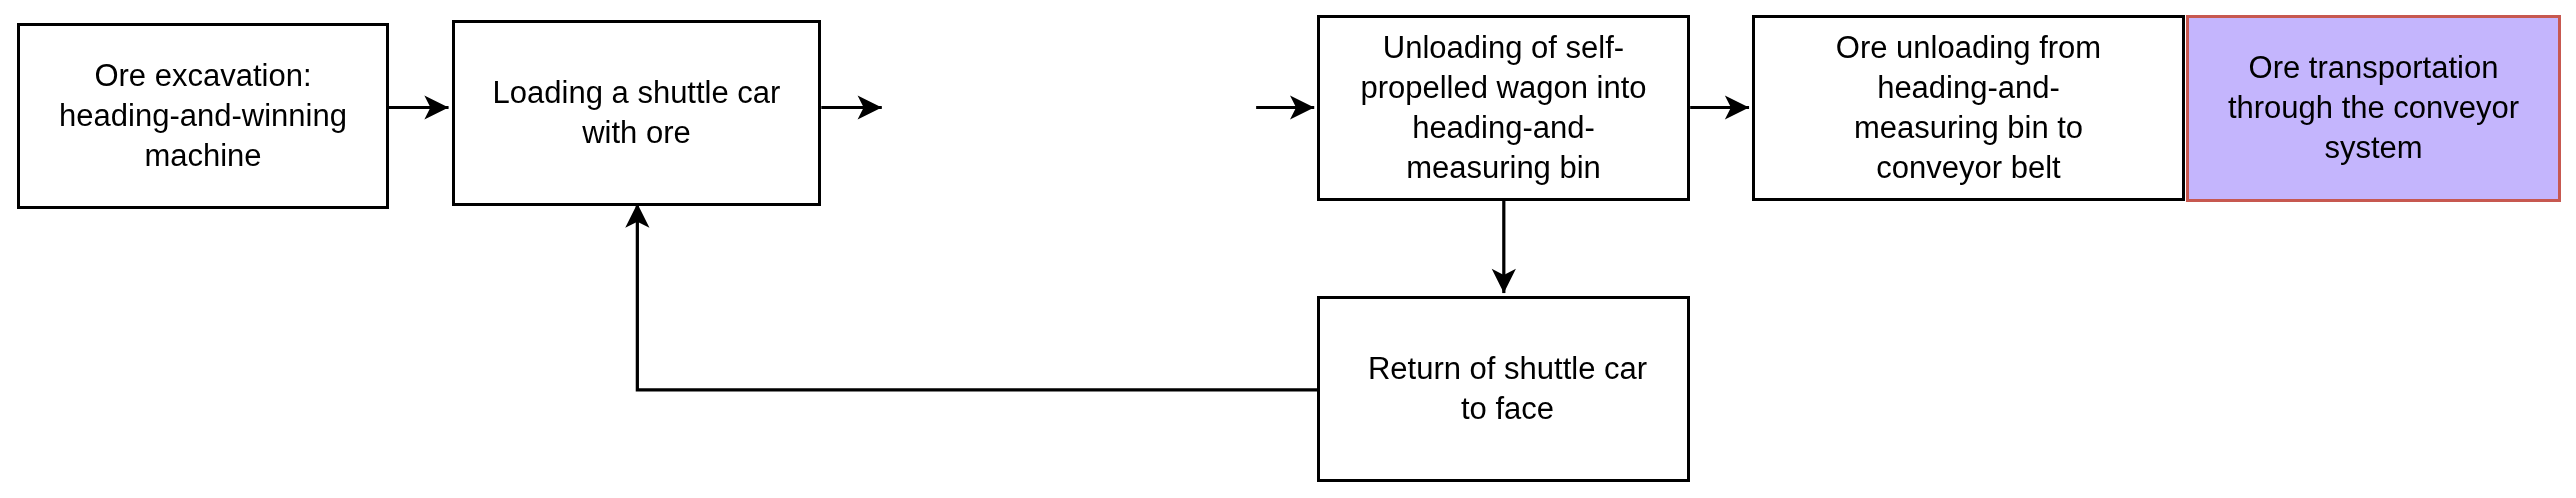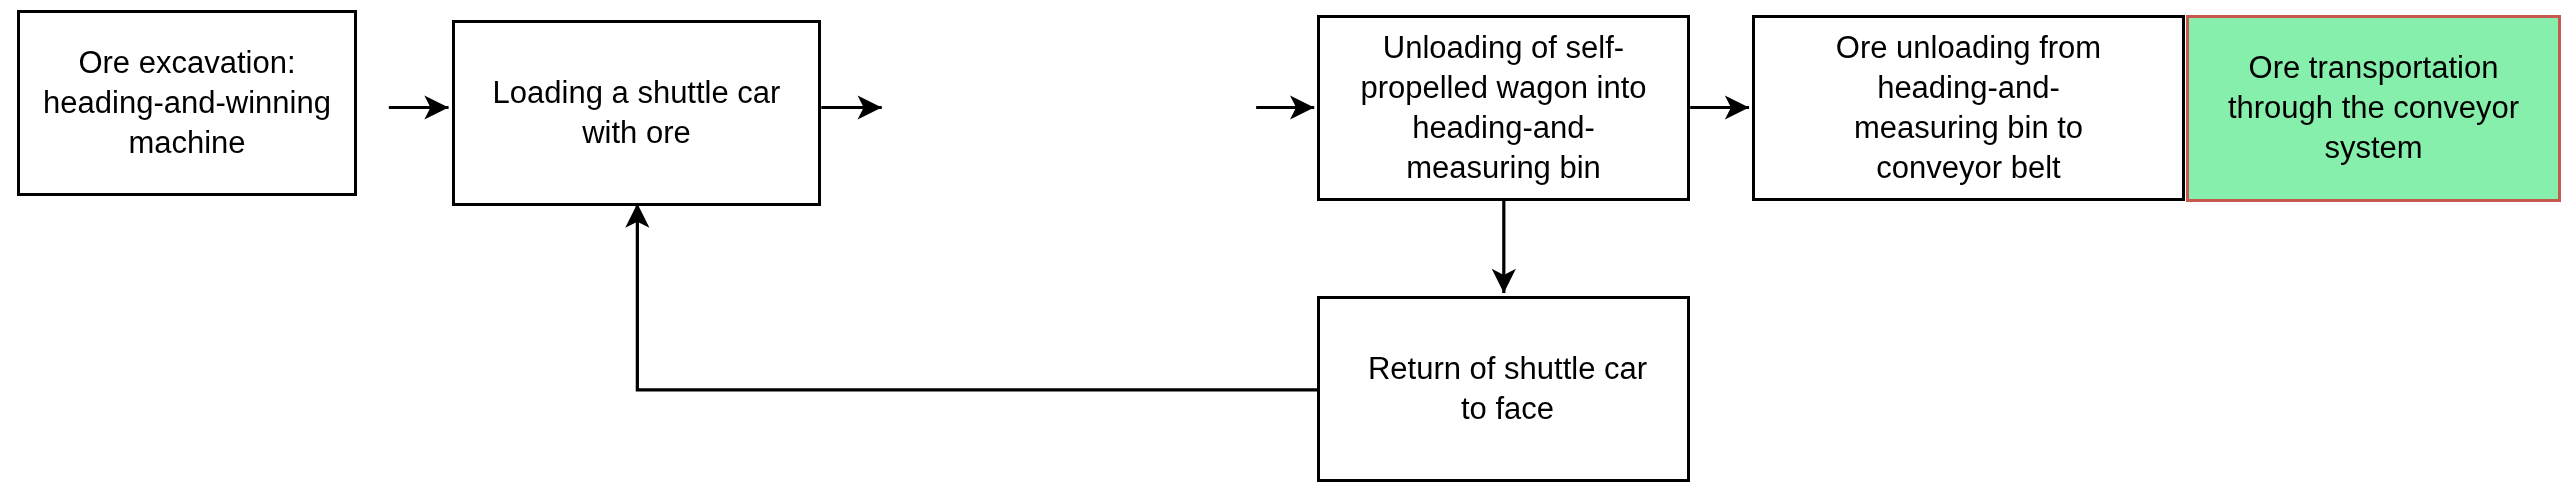--- a/index.html
+++ b/index.html
@@ -34,21 +34,21 @@
     color: #000000;
     font-size: 31px;
     line-height: 40px;
   }
   .node .label {
     white-space: pre-line;
     display: block;
     padding: 0 4.8px;
   }
   .node.highlight {
-    background: #86efac;
+    background: #c4b5fd;
     border-color: #C75850;
   }
 </style>
 </head>
 <body>
 
 <div class="canvas">
 
   <svg class="connectors" viewBox="0 0 3193 618" xmlns="http://www.w3.org/2000/svg">
     <defs>
@@ -58,21 +58,21 @@
     </defs>
     <line x1="482" y1="133" x2="556" y2="133" stroke="#000000" stroke-width="4" marker-end="url(#arrow)"></line>
     <line x1="1018" y1="133" x2="1093" y2="133" stroke="#000000" stroke-width="4" marker-end="url(#arrow)"></line>
     <line x1="1557" y1="133" x2="1629" y2="133" stroke="#000000" stroke-width="4" marker-end="url(#arrow)"></line>
     <line x1="2095" y1="133" x2="2168" y2="133" stroke="#000000" stroke-width="4" marker-end="url(#arrow)"></line>
     <line x1="2633" y1="133" x2="2706" y2="133" stroke="#000000" stroke-width="4" marker-end="url(#arrow)"></line>
     <line x1="1864" y1="248" x2="1864" y2="363" stroke="#000000" stroke-width="4" marker-end="url(#arrow)"></line>
     <polyline points="1633,483 790,483 790,252" fill="none" stroke="#000000" stroke-width="4" marker-end="url(#arrow)"></polyline>
   </svg>
 
-  <div class="node" style="left:17px; top:10px; width:340px; height:186px;">
+  <div class="node" style="left:17px; top:23px; width:372px; height:186px;">
     <span class="label">Ore excavation:
 heading-and-winning
 machine</span>
   </div>
 
   <div class="node" style="left:452px; top:20px; width:369px; height:186px;">
     <span class="label">Loading a shuttle car
 with ore</span>
   </div>
 

